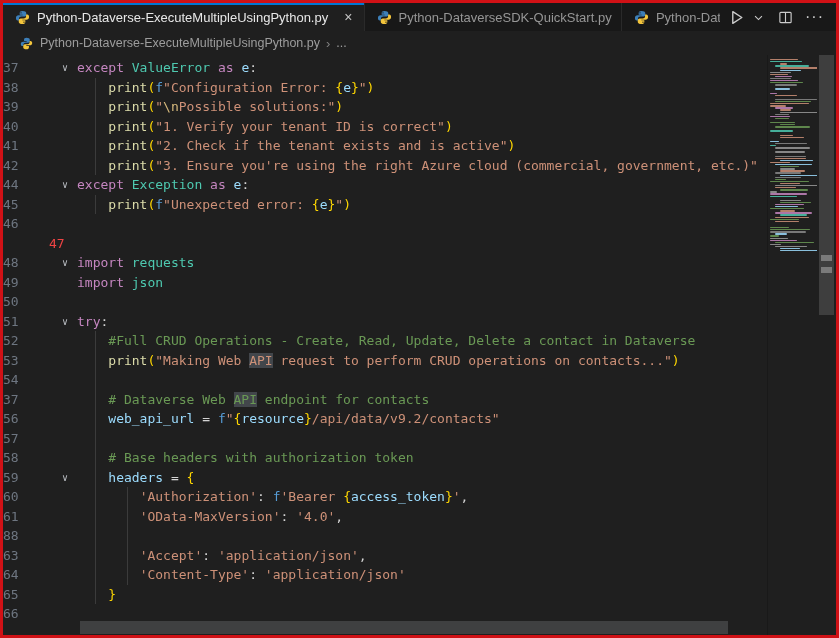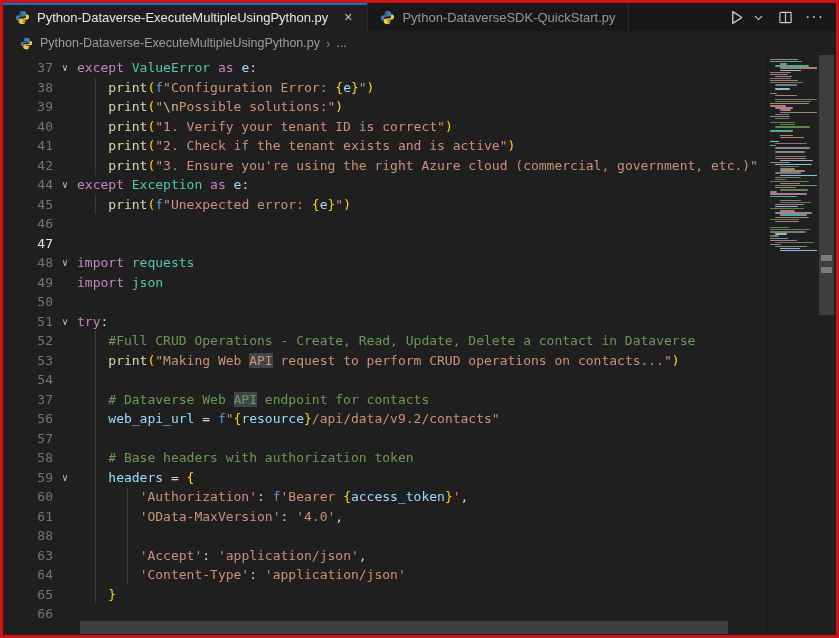--- a/index.html
+++ b/index.html
@@ -46,23 +46,23 @@
   #breadcrumb .sep { color:#808080; font-size:13px; }
   
   #editor {
     position:absolute; top:52px; left:0; right:0; bottom:0;
     background:#1f1f1f;
     font-family:"DejaVu Sans Mono", monospace; font-size:13px;
   }
   #code-lines { position:absolute; top:3px; left:0; right:70px; }
   .ln { position:relative; height:19.5px; display:flex; align-items:center; white-space:pre; }
   .gnum {
-    flex:0 0 50px; text-align:right; color:#6e7681; font-size:13px; user-select:none;
-  }
-  .gnum.cur { color:#e5e5e5; }
+    flex:0 0 50px; color:#6e7681; font-size:13px; user-select:none;
+  }
+  .gnum.cur { color:#ef4444;padding-left:46px; }
   .fold { flex:0 0 24px; text-align:center; color:#b8bcc1; font-size:10px; user-select:none; }
   .codetext { color:#d4d4d4; }
   .guide { position:absolute; top:0; bottom:0; width:1px; background:#3b3b3b; }
   .tk-kw{color:#C586C0}.tk-ty{color:#4EC9B0}.tk-vr{color:#9CDCFE}.tk-fn{color:#DCDCAA}
   .tk-st{color:#CE9178}.tk-es{color:#D7BA7D}.tk-br{color:#FFD700}.tk-pl{color:#D4D4D4}
   .tk-cm{color:#6A9955}.tk-fd{color:#569CD6}
   .tk-hl1{background:#565b61}.tk-hl2{background:#42464b}
   .caret{display:inline-block;width:2px;height:16px;background:#dcdcdc;vertical-align:middle;}
   
   #minimap {
@@ -88,20 +88,27 @@
       </svg>
       <span>Python-Dataverse-ExecuteMultipleUsingPython.py</span>
       <span class="close">×</span>
     </div>
     <div class="tab">
       <svg class="pyicon" viewBox="0 0 16 16">
         <path fill="#3d7fb8" d="M8 1C5.9 1 5 1.9 5 3.2V5h3.2v.7H3.8C2.2 5.7 1 6.6 1 8.5c0 1.4.6 2.6 2 2.6h1.2V9.4C4.2 7.9 5.4 7 6.8 7H10c1.1 0 2-.9 2-2V3.2C12 1.9 10.5 1 8 1zM6.4 2.3a.75.75 0 110 1.5.75.75 0 010-1.5z"></path>
         <path fill="#f3c53c" d="M8 15c2.1 0 3-.9 3-2.2V11H7.8v-.7h4.4c1.6 0 2.8-.9 2.8-2.8 0-1.4-.6-2.6-2-2.6h-1.2v1.7c0 1.5-1.2 2.4-2.6 2.4H6c-1.1 0-2 .9-2 2v1.8C4 14.1 5.5 15 8 15zm1.6-1.3a.75.75 0 110-1.5.75.75 0 010 1.5z"></path>
       </svg>
       <span>Python-DataverseSDK-QuickStart.py</span>
+    </div>
+    <div class="tab trunc">
+      <svg class="pyicon" viewBox="0 0 16 16">
+        <path fill="#3d7fb8" d="M8 1C5.9 1 5 1.9 5 3.2V5h3.2v.7H3.8C2.2 5.7 1 6.6 1 8.5c0 1.4.6 2.6 2 2.6h1.2V9.4C4.2 7.9 5.4 7 6.8 7H10c1.1 0 2-.9 2-2V3.2C12 1.9 10.5 1 8 1zM6.4 2.3a.75.75 0 110 1.5.75.75 0 010-1.5z"></path>
+        <path fill="#f3c53c" d="M8 15c2.1 0 3-.9 3-2.2V11H7.8v-.7h4.4c1.6 0 2.8-.9 2.8-2.8 0-1.4-.6-2.6-2-2.6h-1.2v1.7c0 1.5-1.2 2.4-2.6 2.4H6c-1.1 0-2 .9-2 2v1.8C4 14.1 5.5 15 8 15zm1.6-1.3a.75.75 0 110-1.5.75.75 0 010 1.5z"></path>
+      </svg>
+      <span>Python-Dat</span>
     </div>
     <div id="editor-actions">
       <span class="act">
         <svg width="17" height="17" viewBox="0 0 16 16">
             <path d="M4.5 2.5l8.5 5.5-8.5 5.5z" fill="none" stroke="#cccccc" stroke-width="1.3" stroke-linejoin="round"></path>
           </svg>
       </span>
       <span class="act">
         <svg width="11" height="11" viewBox="0 0 16 16">
             <path d="M3 6l5 5 5-5" fill="none" stroke="#cccccc" stroke-width="1.6"></path>

